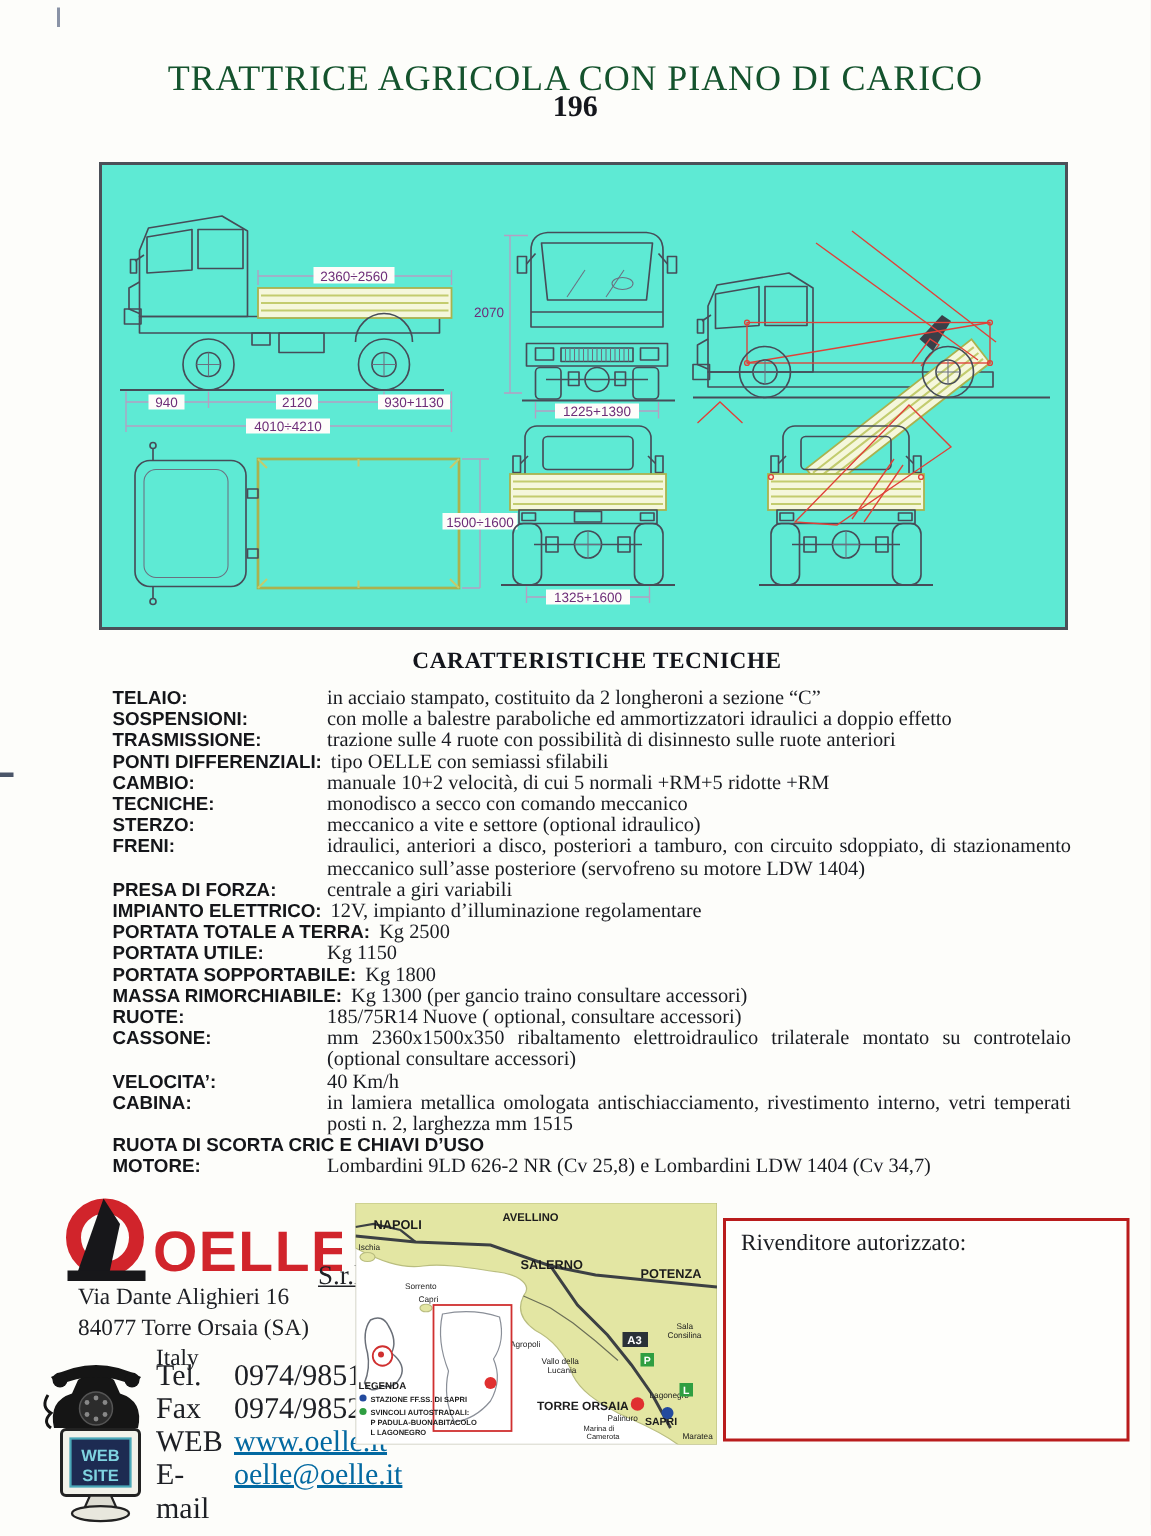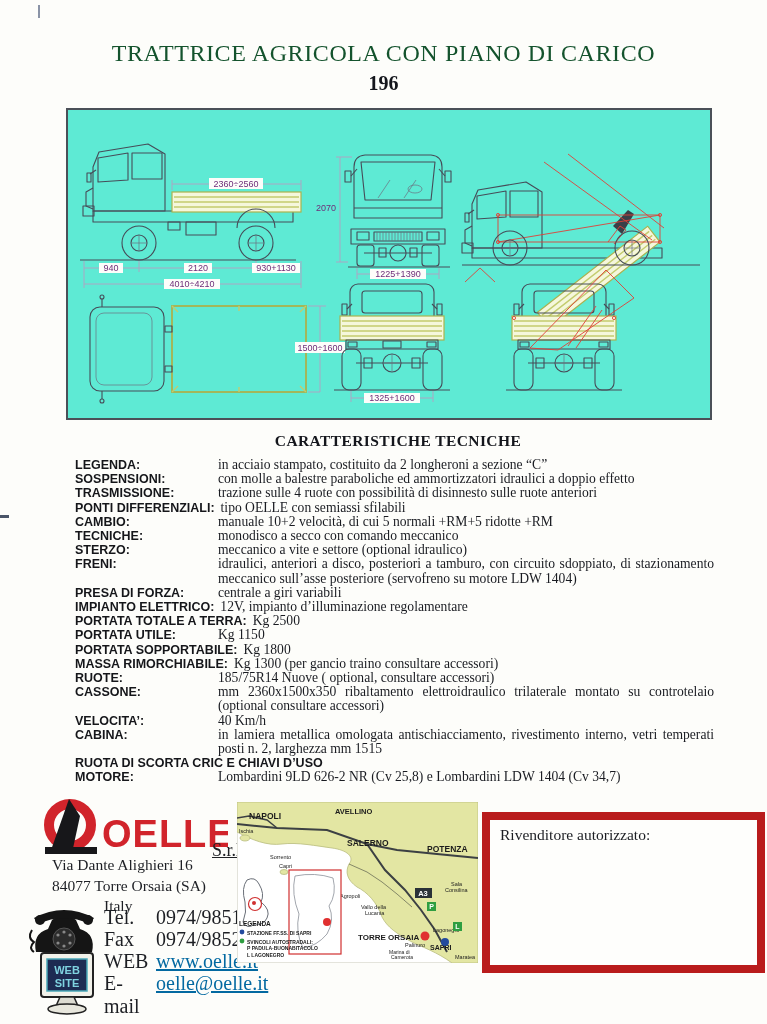--- a/index.html
+++ b/index.html
@@ -3,21 +3,21 @@
 <meta charset="utf-8">
 <style>
   html,body{margin:0;padding:0;}
   body{background:#e8e8e4;}
   #page{position:relative;width:767px;height:1024px;background:#fdfdfa;overflow:hidden;
         font-family:"Liberation Serif",serif;color:#1b1d22;}
   .abs{position:absolute;}
   
   .title{position:absolute;top:40px;left:0;width:767px;text-align:center;
          font-size:24px;letter-spacing:0.6px;color:#14532d;white-space:nowrap;}
-  .model{position:absolute;top:72px;left:0;width:767px;text-align:center;
+  .model{position:absolute;top:60px;left:0;width:767px;text-align:center;
          font-size:20px;font-weight:bold;color:#14161c;}
   
   .frame{position:absolute;left:66px;top:108px;width:642px;height:308px;
          border:2px solid #4b5058;background:#5eead4;}
   
   .ln{stroke:#464c58;fill:none;stroke-width:1.1;stroke-linejoin:round;}
   .lnthin{stroke:#6a7080;stroke-width:0.7;fill:none;}
   .dim{stroke:#b49fc2;stroke-width:0.9;fill:none;}
   .dimtxt{fill:#6d2d78;font:9px "Liberation Sans",sans-serif;}
   .bed{fill:#f5f7dc;stroke:#aab24e;stroke-width:1.2;}
@@ -38,21 +38,21 @@
               color:#191b21;text-align:justify;padding-right:16px;}
   
   .srl{position:absolute;left:212px;top:840px;font-size:18px;color:#202226;text-decoration:underline;}
   .address{position:absolute;left:52px;top:855px;font-size:15.5px;line-height:20.5px;color:#1d1f24;}
   .address .indent{padding-left:52px;}
   .contacts{position:absolute;left:104px;top:906px;font-size:20px;color:#1d1f24;}
   .contact-line{display:flex;height:22px;align-items:baseline;}
   .contact-label{flex:0 0 52px;}
   .contact-link{text-decoration:underline;color:#0369a1;}
   .dealer{position:absolute;left:482px;top:812px;width:267px;height:145px;
-          border:8px solid #b91c1c;background:#fefefc;}
+          border:2px solid #b91c1c;background:#fefefc;}
   .dealer-label{padding:6px 0 0 10px;font-size:15.5px;color:#1b1d22;}
   .mapbox{position:absolute;left:237px;top:802px;width:241px;height:161px;}
   .maptxt{font-family:"Liberation Sans",sans-serif;fill:#1c1c1c;}
   .artifact1{position:absolute;left:38px;top:5px;width:2px;height:13px;background:#8a93a6;}
   .artifact2{position:absolute;left:0;top:515px;width:9px;height:3px;background:#4a5568;}
 </style>
 </head>
 <body>
 
 <div id="page">
@@ -235,21 +235,21 @@
         <line class="red" x1="508" y1="238" x2="534" y2="200"></line>
         <circle class="red" cx="446" cy="208" r="1.6"></circle>
           <circle class="red" cx="546" cy="208" r="1.6"></circle>
       </g>
     </svg>
   </div>
 
   <div class="specs">
     <div class="specs-heading">CARATTERISTICHE TECNICHE</div>
     <div class="spec-row">
-        <span class="spec-label">LEGENDA:</span>
+        <span class="spec-label">TELAIO:</span>
         <span class="spec-value">in acciaio stampato, costituito da 2 longheroni a sezione “C”</span>
       </div>
     <div class="spec-row">
         <span class="spec-label">SOSPENSIONI:</span>
         <span class="spec-value">con molle a balestre paraboliche ed ammortizzatori idraulici a doppio effetto</span>
       </div>
     <div class="spec-row">
         <span class="spec-label">TRASMISSIONE:</span>
         <span class="spec-value">trazione sulle 4 ruote con possibilità di disinnesto sulle ruote anteriori</span>
       </div>

